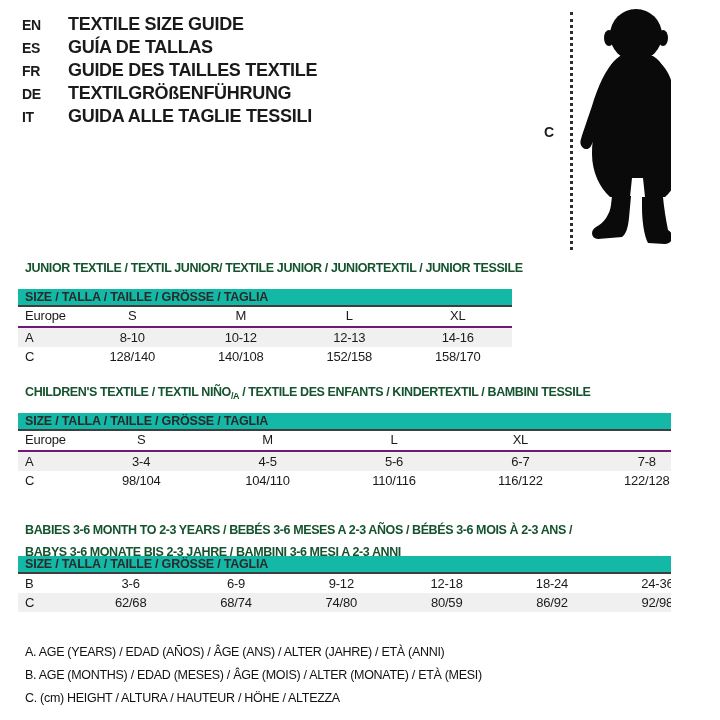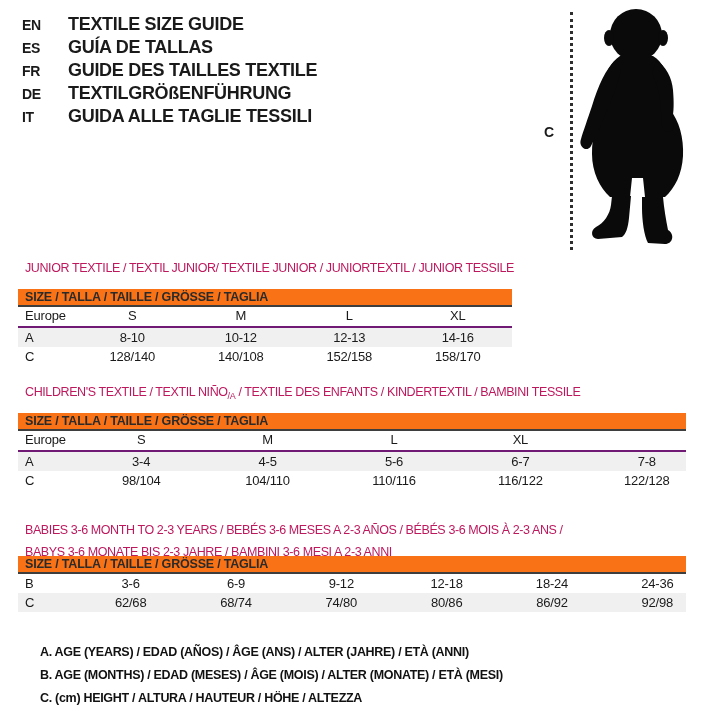--- a/index.html
+++ b/index.html
@@ -1,60 +1,60 @@
 <!DOCTYPE html>
 <html><head>
 <meta charset="utf-8">
 <style>
   html,body{margin:0;padding:0;background:#fff;}
   .page{position:relative;width:671px;height:720px;background:#ffffff;overflow:hidden;
-        font-family:"Liberation Sans","DejaVu Sans",sans-serif;color:#1a1a1a;padding-left:15px;}
+        font-family:"Liberation Sans","DejaVu Sans",sans-serif;color:#1a1a1a;}
 
   
   .lang-list{position:absolute;left:22px;top:13px;}
   .lang-row{display:flex;height:23px;align-items:center;}
   .lang-code{width:46px;font-weight:bold;font-size:14px;letter-spacing:-0.3px;}
   .lang-label{font-weight:bold;font-size:18px;letter-spacing:-0.3px;}
 
   
   .figure{position:absolute;left:540px;top:8px;width:172px;height:248px;}
   .figure-c{position:absolute;left:4px;top:116px;font-weight:bold;font-size:14px;}
   .dotted-line{position:absolute;left:30px;top:4px;height:238px;width:0;
                border-left:3px dotted #2e2e2e;}
   .figure svg{position:absolute;left:36px;top:0;}
 
   
-  .sec-title{position:absolute;left:25px;font-weight:normal;font-size:12.5px;
-             letter-spacing:-0.4px;white-space:nowrap;color:#be185d;}
+  .sec-title{position:absolute;left:25px;font-weight:bold;font-size:12.5px;
+             letter-spacing:-0.4px;white-space:nowrap;color:#14532d;}
   .sec-title .sub{font-size:9px;vertical-align:-3px;}
   .t1-title{top:261px;}
   .t2-title{top:385px;}
   .t3-title{top:507px;line-height:22px;margin-top:12px;}
 
   
   .table{position:absolute;left:18px;}
   .t1-table{top:289px;width:494px;}
   .t2-table{top:413px;width:692px;}
   .t3-table{top:556px;width:692px;}
-  .bar{box-sizing:border-box;height:18px;line-height:16px;background:#f97316;
+  .bar{box-sizing:border-box;height:18px;line-height:16px;background:#14b8a6;
        border-bottom:2px solid #3e3e3e;font-weight:bold;font-size:12.5px;
        letter-spacing:-0.2px;color:#2a2a2a;padding-left:7px;}
   .row{display:grid;height:19px;line-height:19px;font-size:13px;letter-spacing:-0.2px;}
   .row.head{border-bottom:2px solid #701a75;box-sizing:border-box;height:21px;line-height:18px;font-size:13px;}
   .row.alt{background:#f0f0f0;}
   .cols5{grid-template-columns:60px repeat(4,1fr);}
   .cols6{grid-template-columns:60px repeat(5,1fr);}
   .cols7{grid-template-columns:60px repeat(6,1fr);}
   .cell{text-align:center;overflow:hidden;}
   .cell.label{text-align:left;padding-left:7px;}
 
   
   .footnotes{position:absolute;left:25px;top:641px;}
-  .footnote{height:23px;line-height:23px;font-weight:bold;font-size:12.5px;
-            letter-spacing:-0.3px;white-space:nowrap;color:#111;margin-left:15px;}
+  .footnote{height:23px;line-height:23px;font-weight:normal;font-size:12.5px;
+            letter-spacing:-0.3px;white-space:nowrap;color:#111;}
 </style>
 </head>
 <body>
 
 <div class="page">
 
   <div class="lang-list">
     <div class="lang-row">
       <span class="lang-code">EN</span>
       <span class="lang-label">TEXTILE SIZE GUIDE</span>
@@ -161,21 +161,21 @@
       <span class="cell">9-12</span>
       <span class="cell">12-18</span>
       <span class="cell">18-24</span>
       <span class="cell">24-36</span>
     </div>
     <div class="row alt cols7">
       <span class="cell label">C</span>
       <span class="cell">62/68</span>
       <span class="cell">68/74</span>
       <span class="cell">74/80</span>
-      <span class="cell">80/86</span>
+      <span class="cell">80/59</span>
       <span class="cell">86/92</span>
       <span class="cell">92/98</span>
     </div>
   </div>
 
   <div class="footnotes">
     <div class="footnote">A. AGE (YEARS) / EDAD (AÑOS) / ÂGE (ANS) / ALTER (JAHRE) / ETÀ (ANNI)</div>
     <div class="footnote">B. AGE (MONTHS) / EDAD (MESES) / ÂGE (MOIS) / ALTER (MONATE) / ETÀ (MESI)</div>
     <div class="footnote">C. (cm) HEIGHT / ALTURA / HAUTEUR / HÖHE / ALTEZZA</div>
   </div>

